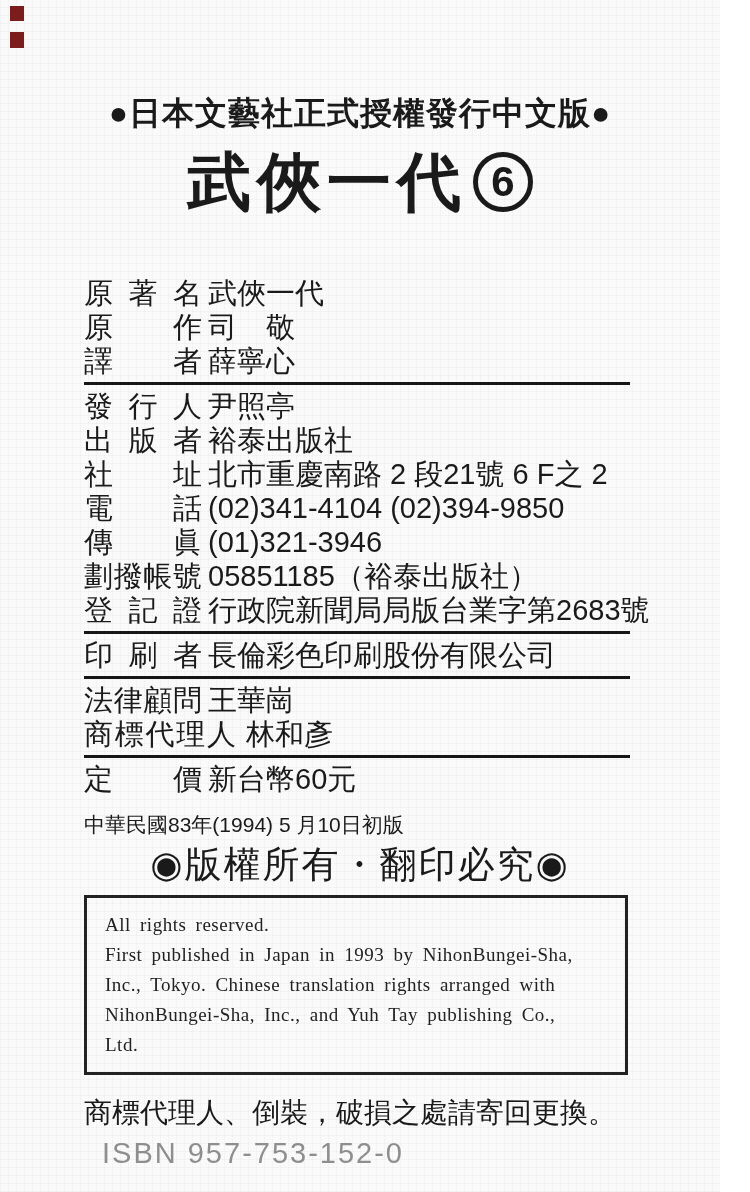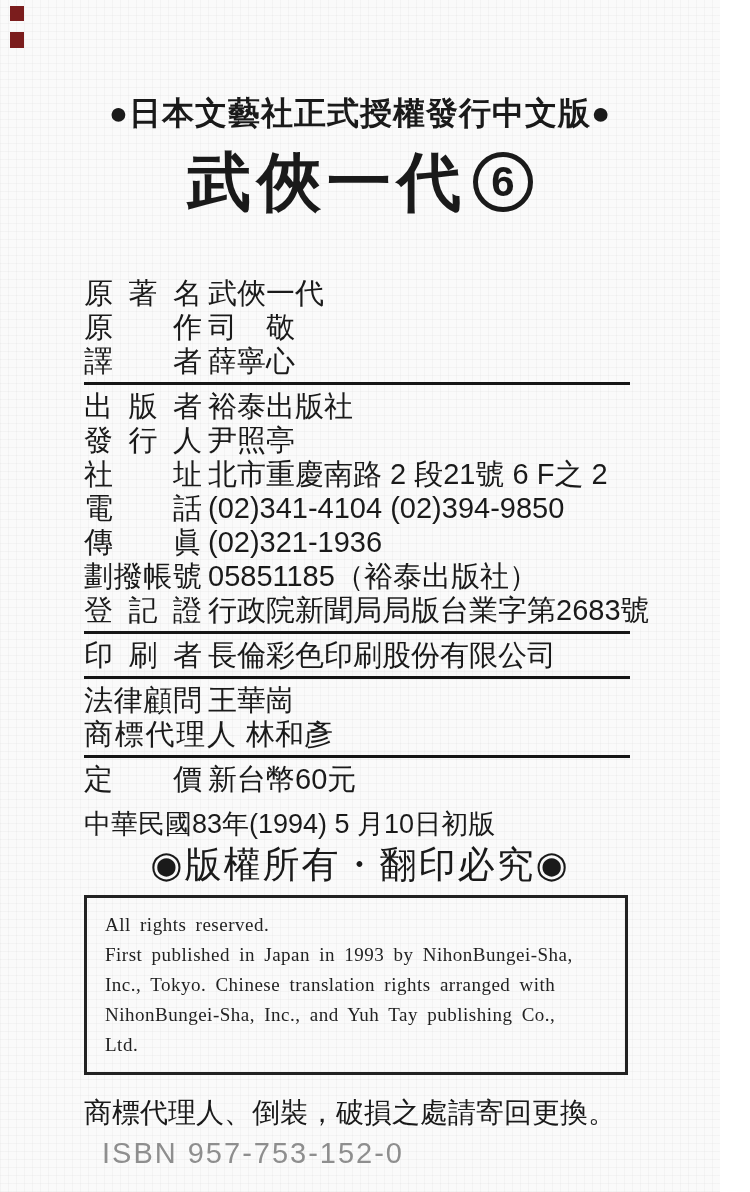--- a/index.html
+++ b/index.html
@@ -73,21 +73,21 @@
     flex:0 0 118px;
     text-align:justify;
     text-align-last:justify;
     margin-right:6px;
   }
   .crow.wide-label .lab{width:152px;flex:0 0 152px;margin-right:10px;}
   .crow .val{flex:1;white-space:nowrap;}
 
   .edition-line{
     margin:8px 0 0 84px;
-    font-size:27px;
+    font-size:21px;
     line-height:33px;
   }
   .copyright-line{
     text-align:center;
     font-size:37px;
     font-weight:500;
     line-height:44px;
     letter-spacing:2px;
     margin-top:2px;
   }
@@ -146,38 +146,38 @@
         <span class="val">司　敬</span>
       </div>
       <div class="crow">
         <span class="lab">譯者</span>
         <span class="val">薛寧心</span>
       </div>
     </div>
 
     <div class="sec">
       <div class="crow">
+        <span class="lab">發行人</span>
+        <span class="val">尹照亭</span>
+      </div>
+      <div class="crow">
         <span class="lab">出版者</span>
         <span class="val">裕泰出版社</span>
       </div>
       <div class="crow">
-        <span class="lab">發行人</span>
-        <span class="val">尹照亭</span>
-      </div>
-      <div class="crow">
         <span class="lab">社址</span>
         <span class="val">北市重慶南路 2 段21號 6 F之 2</span>
       </div>
       <div class="crow">
         <span class="lab">電話</span>
         <span class="val">(02)341-4104 (02)394-9850</span>
       </div>
       <div class="crow">
         <span class="lab">傳眞</span>
-        <span class="val">(02)321-1936</span>
+        <span class="val">(01)321-3946</span>
       </div>
       <div class="crow">
         <span class="lab">劃撥帳號</span>
         <span class="val">05851185（裕泰出版社）</span>
       </div>
       <div class="crow">
         <span class="lab">登記證</span>
         <span class="val">行政院新聞局局版台業字第2683號</span>
       </div>
     </div>

